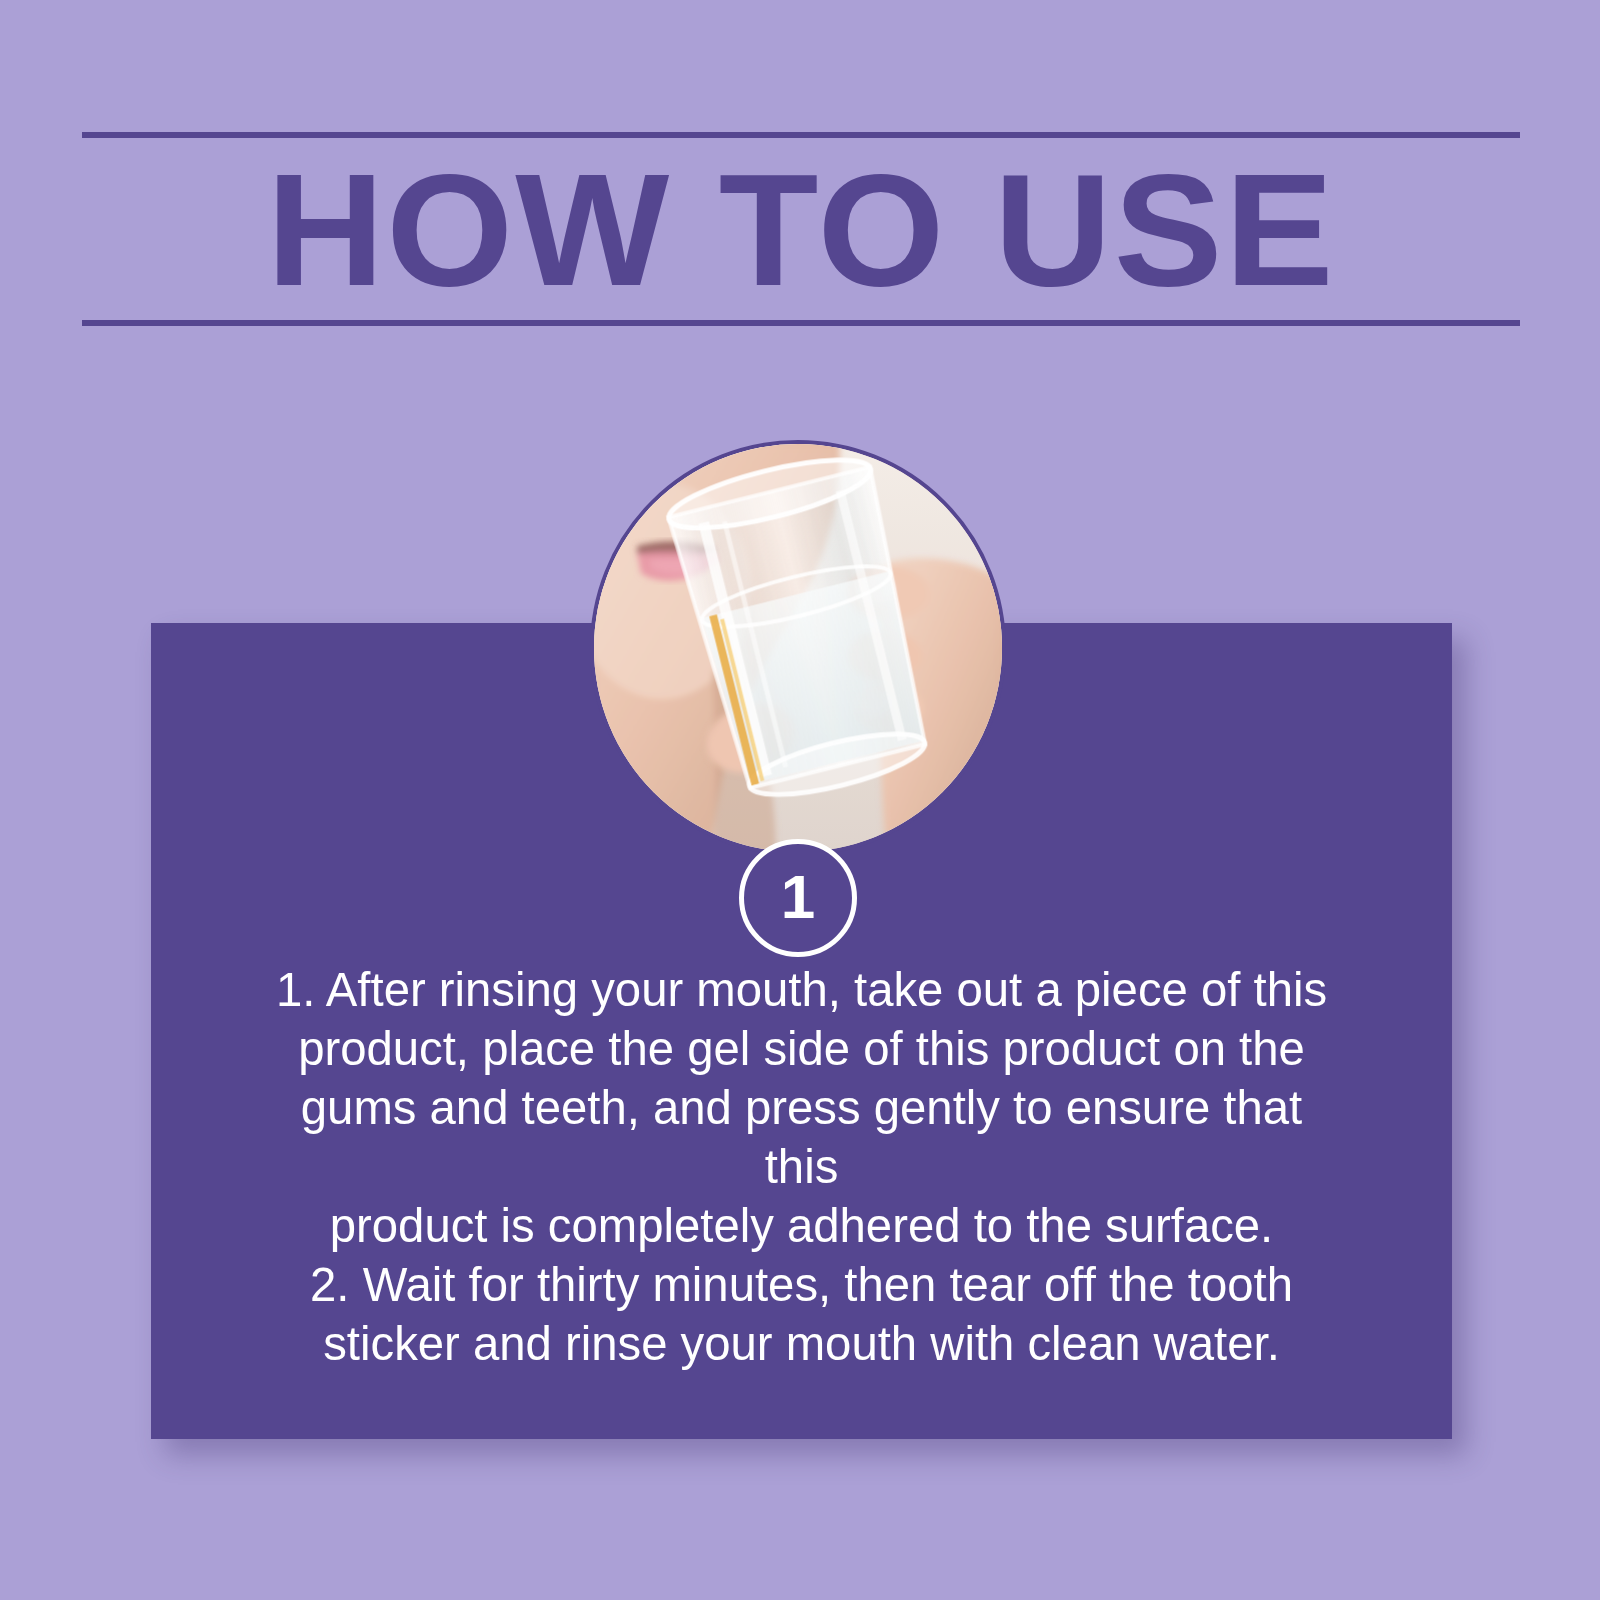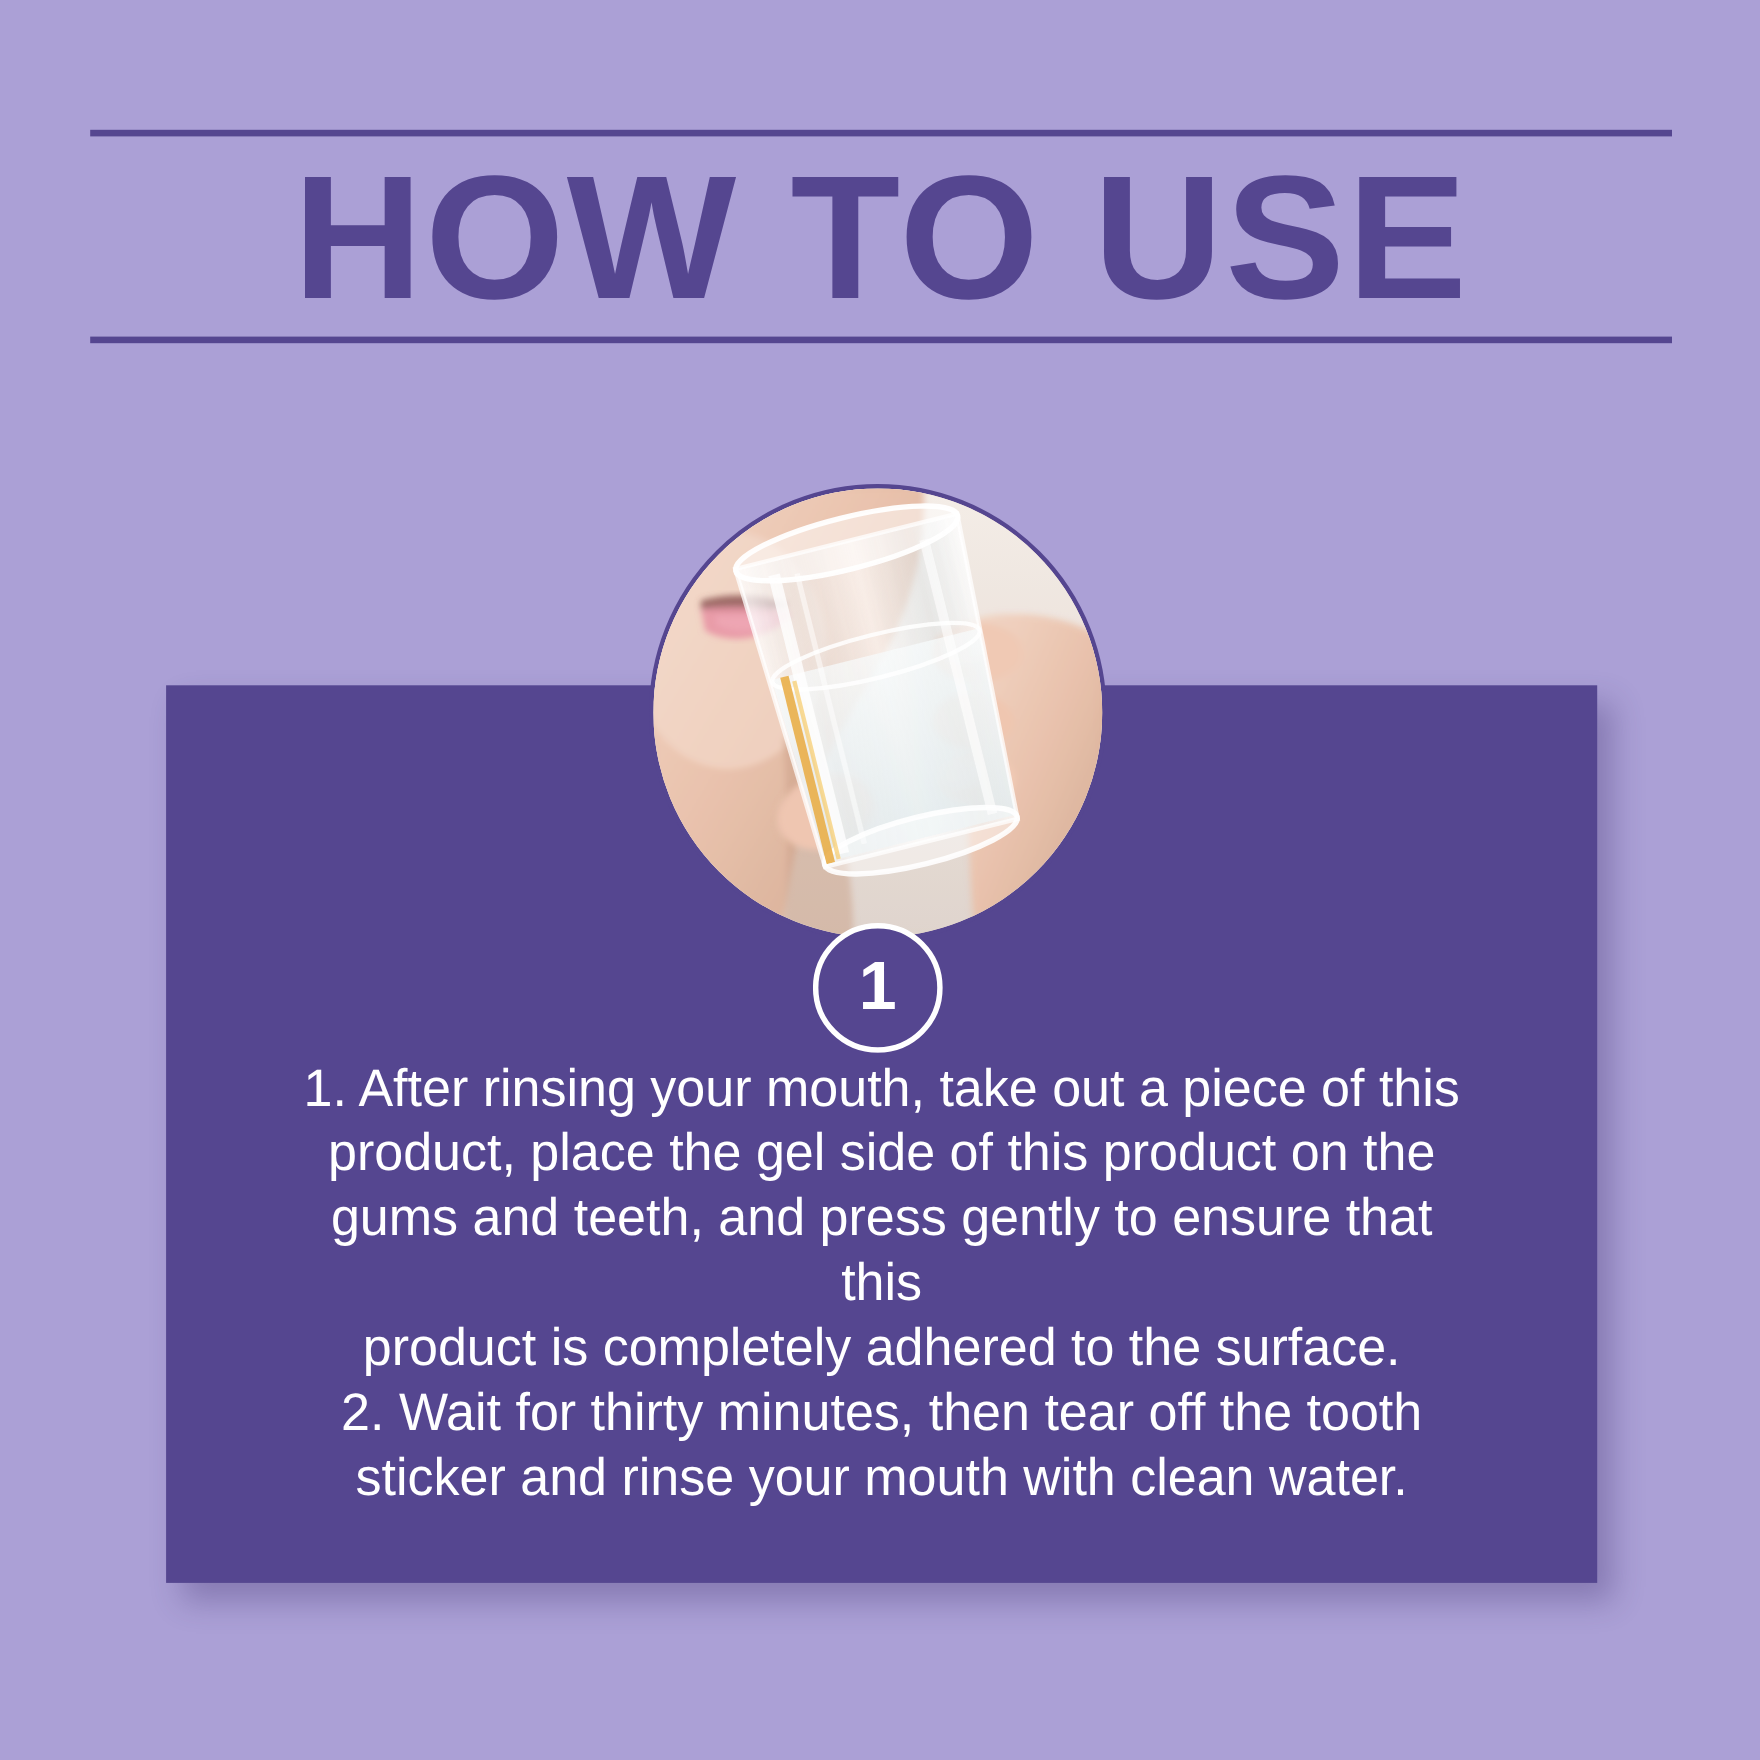--- a/index.html
+++ b/index.html
@@ -12,21 +12,21 @@
     background: #aba0d6;
     font-family: "Liberation Sans", sans-serif;
     overflow: hidden;
     position: relative;
   }
 
   
   #header {
     position: absolute;
     left: 82px;
-    top: 118px;
+    top: 132px;
     width: 1438px;
   }
   #rule-top,
   #rule-bottom {
     width: 100%;
     height: 6px;
     background: #554690;
   }
   #page-title {
     font-size: 160px;

